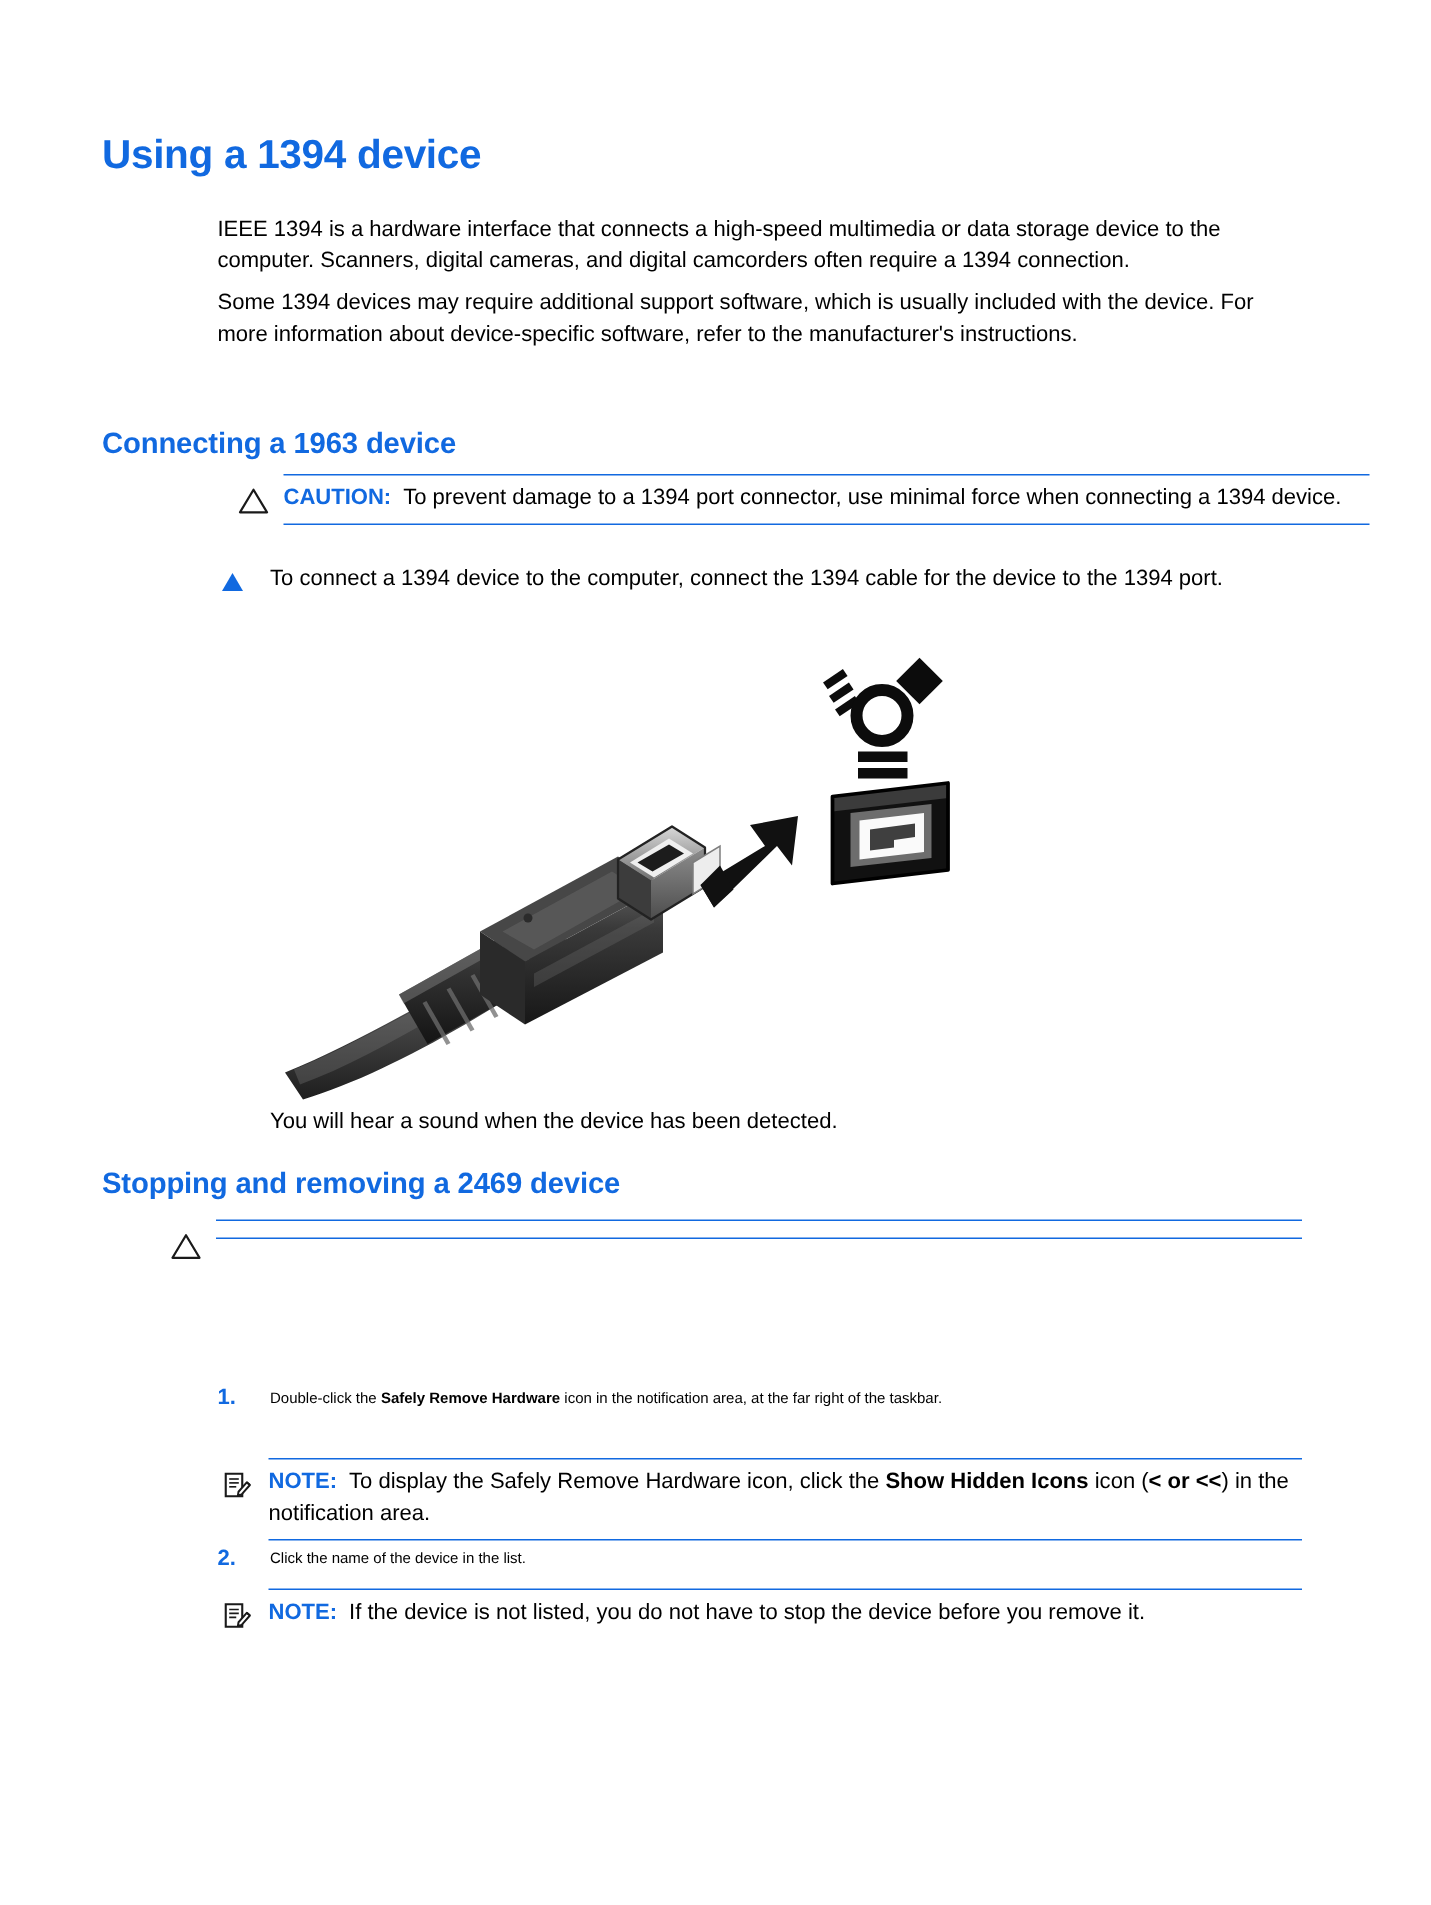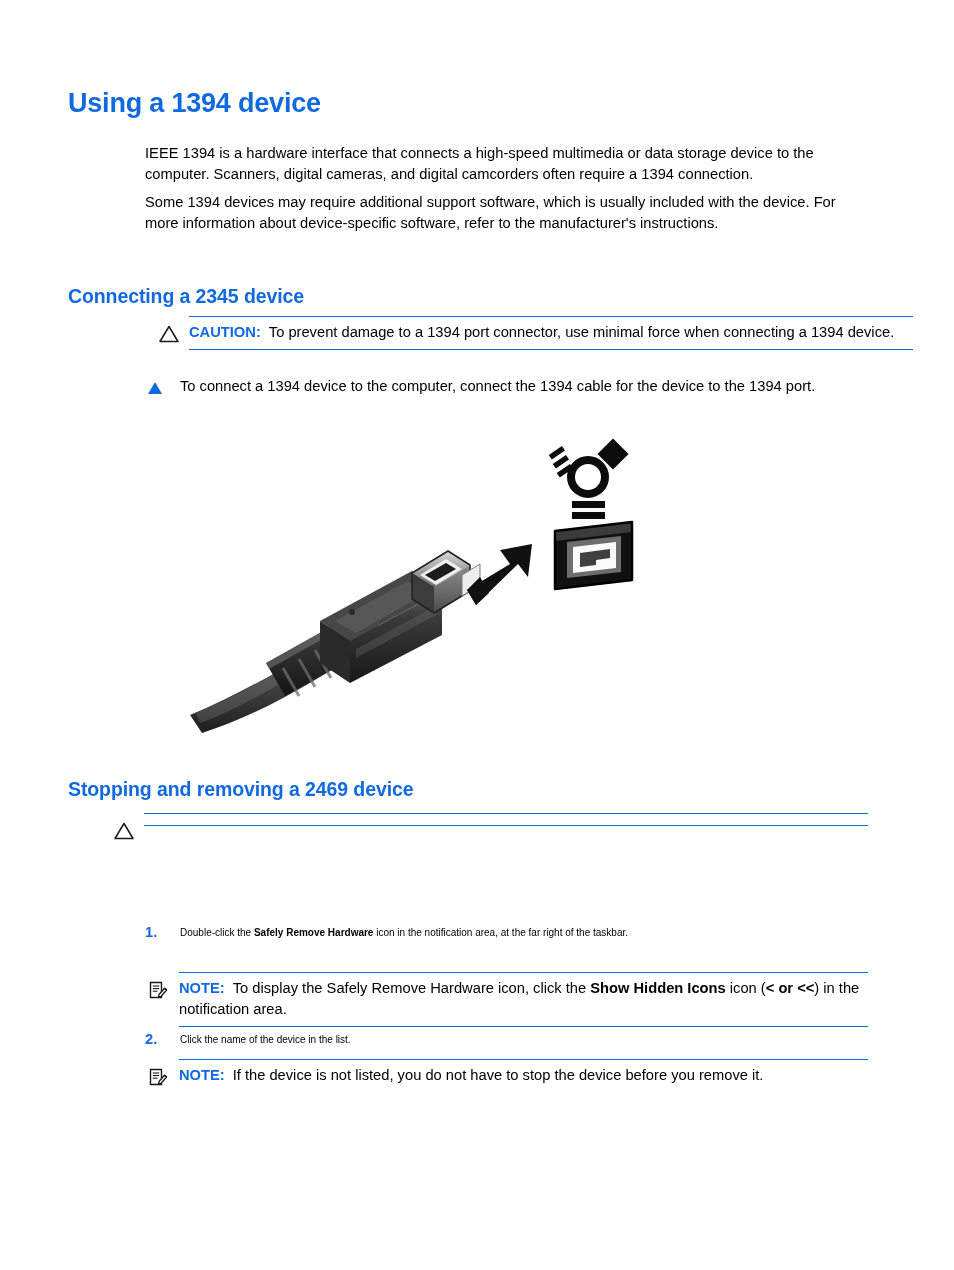--- a/index.html
+++ b/index.html
@@ -187,21 +187,21 @@
 </head>
 <body>
 
 <div id="page">
 
   <div class="h1">Using a 1394 device</div>
 
   <div class="body-p" id="p-intro1">IEEE 1394 is a hardware interface that connects a high-speed multimedia or data storage device to the computer. Scanners, digital cameras, and digital camcorders often require a 1394 connection.</div>
   <div class="body-p" id="p-intro2">Some 1394 devices may require additional support software, which is usually included with the device. For more information about device-specific software, refer to the manufacturer's instructions.</div>
 
-  <div class="h2" id="h2-connecting">Connecting a 2345 device</div>
+  <div class="h2" id="h2-connecting">Connecting a 1963 device</div>
 
   <div class="admon" id="caution-connect">
     <div class="rule"></div>
     <div class="inner">
       <span class="ad-icon">
         <svg width="22" height="20" viewBox="0 0 22 20">
           <path d="M11 2.5 L20 17.5 L2 17.5 Z" fill="none" stroke="#1a1a1a" stroke-width="1.5" stroke-linejoin="round"></path>
         </svg>
       </span>
       <div class="ad-text"><span class="ad-label">CAUTION:</span><span>To prevent damage to a 1394 port connector, use minimal force when connecting a 1394 device.</span></div>
@@ -322,20 +322,21 @@
 
         <path d="M393 122 L 436 117 L 436 143 L 393 148 Z" fill="#fafafa"></path>
 
         <path d="M400 128 L 430 124 L 430 133 L 416 135 L 416 140 L 400 142 Z" fill="#3f3f3f"></path>
 
         <path d="M375 106 L 452 97 L 452 155 L 375 164 Z" fill="none" stroke="#000000" stroke-width="2.5" stroke-linejoin="round"></path>
       </g>
     </svg>
   </div>
 
+  <div class="body-p" id="p-sound">You will hear a sound when the device has been detected.</div>
 
   <div class="h2" id="h2-stopping">Stopping and removing a 2469 device</div>
 
   <div class="admon" id="caution-stopping">
     <div class="rule"></div>
     <div class="inner">
       <span class="ad-icon">
         <svg width="22" height="20" viewBox="0 0 22 20">
           <path d="M11 2.5 L20 17.5 L2 17.5 Z" fill="none" stroke="#1a1a1a" stroke-width="1.5" stroke-linejoin="round"></path>
         </svg>

